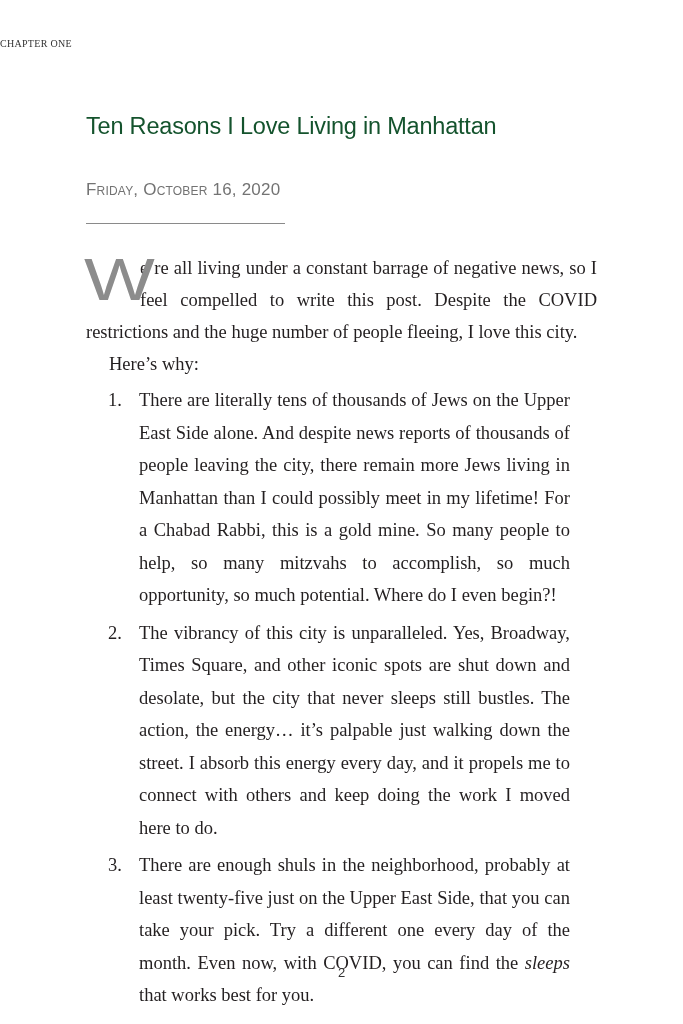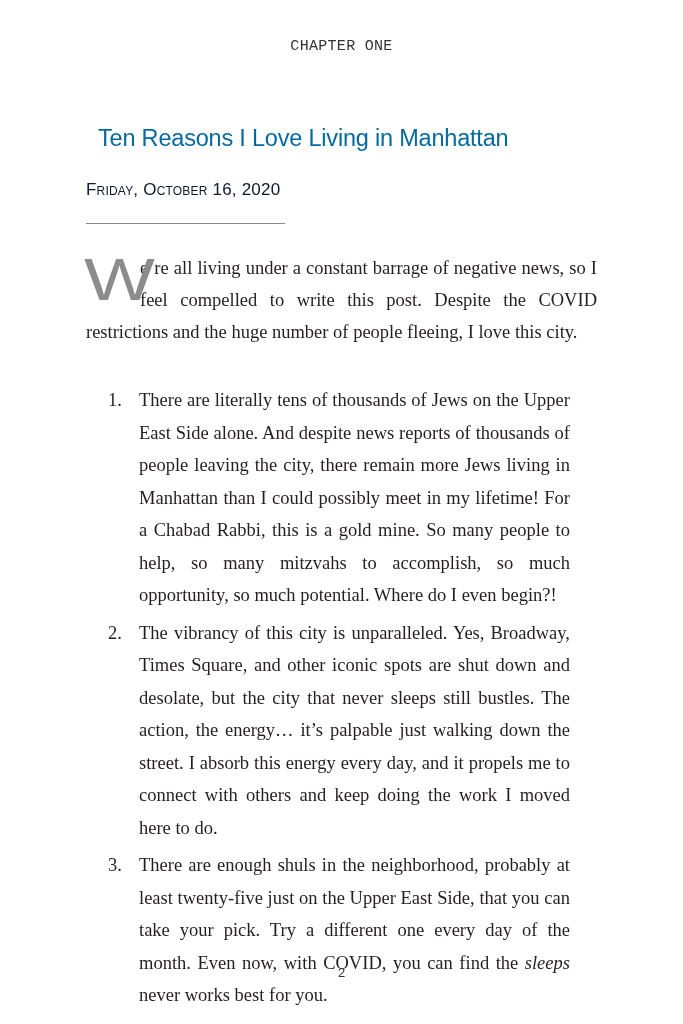--- a/index.html
+++ b/index.html
@@ -1,29 +1,29 @@
 <!DOCTYPE html>
 <html><head>
 <meta charset="utf-8">
 <style>
   html, body { margin: 0; padding: 0; background: #ffffff; }
   body { width: 683px; height: 1024px; position: relative; overflow: hidden; color: #231f20; }
   .running-head {
-    position: absolute; top: 38px; left: 0; width: 683px; text-align: center;
-    font-family: Liberation Mono, monospace; font-size: 15px; letter-spacing: 0.3px; color: #333;
+    position: absolute; top: 38px; left: 0; width: 683px; text-align: left;
+    font-family: Liberation Serif, serif; font-size: 10px; letter-spacing: 0.3px; color: #333;
   }
   .title {
     position: absolute; left: 86px; top: 112px; width: 520px;
-    font-family: "Liberation Sans", sans-serif; font-size: 23.5px; line-height: 29px; color: #0369a1;
-    margin: 12px; font-weight: normal; letter-spacing: -0.2px;
+    font-family: "Liberation Sans", sans-serif; font-size: 23.5px; line-height: 29px; color: #14532d;
+    margin: 0; font-weight: normal; letter-spacing: -0.2px;
   }
   .title span { display: block; }
   .dateline {
     position: absolute; left: 86px; top: 180px;
-    font-family: "Liberation Sans", sans-serif; font-size: 17px; color: #0f172a; font-variant: small-caps;
+    font-family: "Liberation Sans", sans-serif; font-size: 17px; color: #737373; font-variant: small-caps;
     letter-spacing: 0.2px;
   }
   .rule {
     position: absolute; left: 86px; top: 223px; width: 199px; height: 1px; background: #8a8a8a;
   }
   .body-text {
     position: absolute; left: 86px; top: 252px; width: 511px;
     font-family: "Liberation Serif", serif; font-size: 18.5px; line-height: 32px; color: #231f20;
     text-align: justify;
   }
@@ -54,34 +54,35 @@
 <h1 class="title">
   <span>Ten Reasons I Love Living in Manhattan</span>
 </h1>
 
 <div class="dateline">Friday, October 16, 2020</div>
 
 <div class="rule"></div>
 
 <div class="body-text">
   <p class="intro"><span class="dropcap">W</span><span>e’re all living under a constant barrage of negative news, so I feel compelled to write this post. Despite the COVID restrictions and the huge number of people fleeing, I love this city.</span></p>
+  <p class="hereswhy">Here’s why:</p>
 </div>
 
 <ol class="reasons">
   <li>
     <span class="num">1.</span>
     <span>There are literally tens of thousands of Jews on the Upper East Side alone. And despite news reports of thousands of people leaving the city, there remain more Jews living in Manhattan than I could possibly meet in my lifetime! For a Chabad Rabbi, this is a gold mine. So many people to help, so many mitzvahs to accomplish, so much opportunity, so much potential. Where do I even begin?!</span>
   </li>
   <li>
     <span class="num">2.</span>
     <span>The vibrancy of this city is unparalleled. Yes, Broadway, Times Square, and other iconic spots are shut down and desolate, but the city that never sleeps still bustles. The action, the energy… it’s palpable just walking down the street. I absorb this energy every day, and it propels me to connect with others and keep doing the work I moved here to do.</span>
   </li>
   <li>
     <span class="num">3.</span>
-    <span><span>There are enough shuls in the neighborhood, probably at least twenty-five just on the Upper East Side, that you can take your pick. Try a different one every day of the month. Even now, with COVID, you can find the </span><em>sleeps</em><span> never works best for you.</span></span>
+    <span><span>There are enough shuls in the neighborhood, probably at least twenty-five just on the Upper East Side, that you can take your pick. Try a different one every day of the month. Even now, with COVID, you can find the </span><em>sleeps</em><span> that works best for you.</span></span>
   </li>
   <li>
     <span class="num">4.</span>
     <span>Manhattan is home to some of the finest kosher restaurants in the world, and they have gone to great lengths to remain</span>
   </li>
 </ol>
 
 <div class="page-number">2</div>
 
 </body></html>

